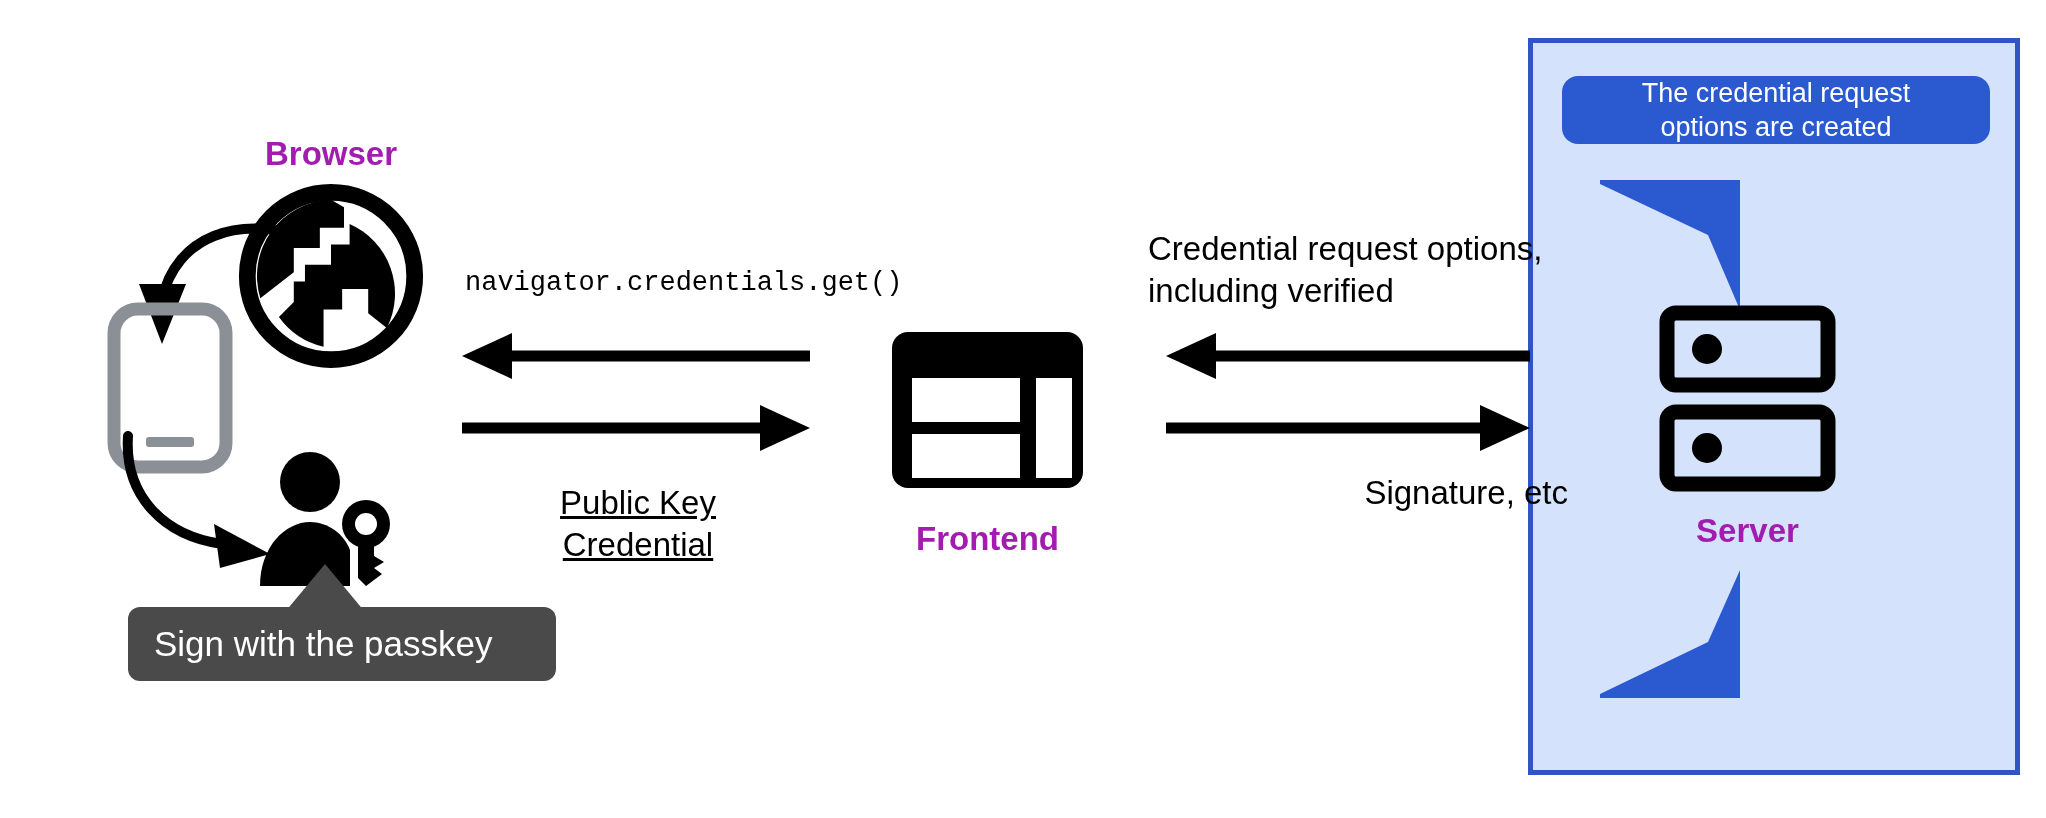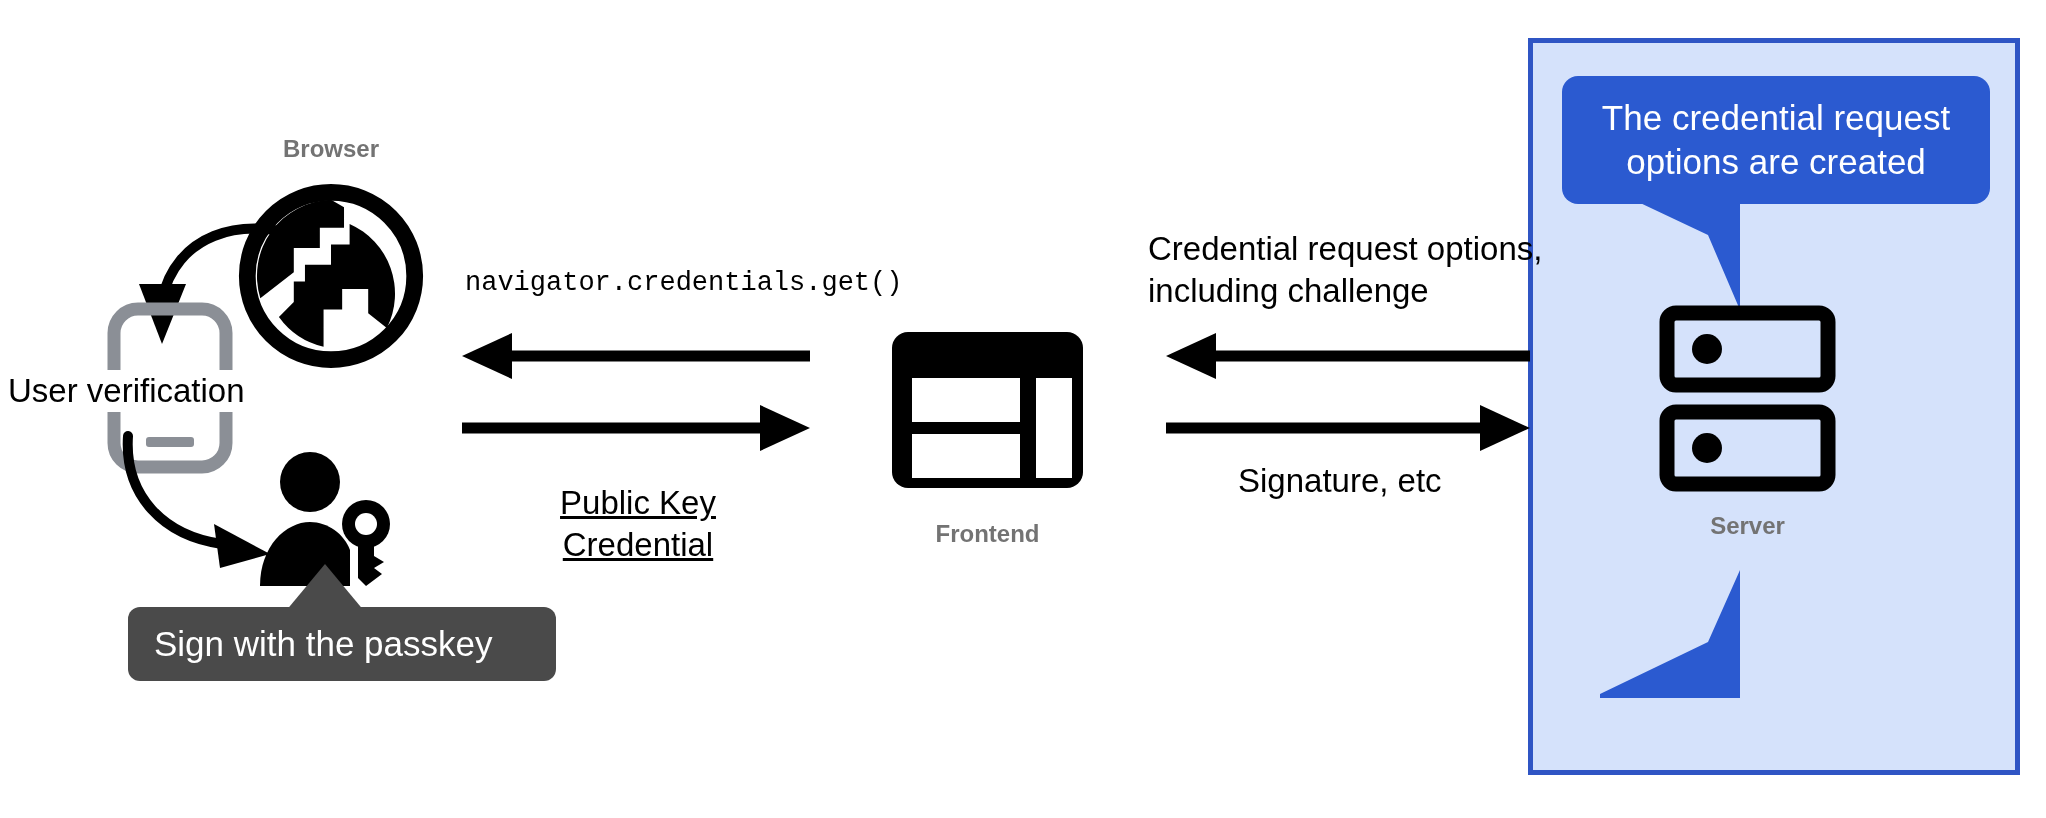--- a/index.html
+++ b/index.html
@@ -21,22 +21,22 @@
 
   
   .label {
     color: #000000;
     font-size: 33px;
     line-height: 1.28;
     white-space: pre-line;
     font-family: "Liberation Sans", sans-serif;
   }
   .label-bold {
-    color: #737373;
-    font-size: 24px;
+    color: #a21caf;
+    font-size: 33px;
     font-weight: 700;
     font-family: "Liberation Sans", sans-serif;
     text-align: center;
   }
   .label-mono {
     color: #000000;
     font-size: 27px;
     font-family: "Liberation Mono", monospace;
     white-space: nowrap;
   }
@@ -50,24 +50,24 @@
     background: #d5e2fb;
     border: 5px solid #2f55c4;
     box-sizing: border-box;
   }
 
   
   .callout {
     background: #2b5ad0;
     color: #ffffff;
     border-radius: 16px;
-    font-size: 35px;
+    font-size: 27px;
     line-height: 1.26;
     text-align: center;
-    padding: 20px 22px;
+    padding: 0 22px;
     box-sizing: border-box;
     white-space: pre-line;
     font-family: "Liberation Sans", sans-serif;
   }
 
   
   #passkey-tooltip {
     background: #4a4a4a;
     color: #ffffff;
     border-radius: 12px;
@@ -100,33 +100,33 @@
     <rect x="7" y="106" width="161" height="72" rx="9" ry="9" fill="none" stroke="#000000" stroke-width="15"></rect>
     <circle cx="47" cy="142" r="15" fill="#000000"></circle>
   </svg>
   <div class="abs label-bold" style="left:1660px; top:512px; width:175px;">Server</div>
 
   <svg class="abs" style="left:1590px; top:570px;" width="240" height="130">
     <polygon points="10,128 150,128 150,0 118,72 10,124" fill="#2b5ad0"></polygon>
   </svg>
 
   <div class="abs label" style="left:1148px; top:228px; width:400px;">Credential request options,
-including challenge</div>
+including verified</div>
 
   <svg class="abs" style="left:1166px; top:336px;" width="364" height="40" viewBox="0 0 364 40">
     <line x1="40" y1="20" x2="364" y2="20" stroke="#000000" stroke-width="11"></line>
     <polygon points="0,20 50,-3 50,43" fill="#000000"></polygon>
   </svg>
 
   <svg class="abs" style="left:1166px; top:408px;" width="364" height="40" viewBox="0 0 364 40">
     <line x1="0" y1="20" x2="324" y2="20" stroke="#000000" stroke-width="11"></line>
     <polygon points="364,20 314,-3 314,43" fill="#000000"></polygon>
   </svg>
 
-  <div class="abs label" style="left:1238px; top:460px; width:330px; text-align:left;">Signature, etc</div>
+  <div class="abs label" style="left:1238px; top:472px; width:330px; text-align:right;">Signature, etc</div>
 
   <svg class="abs" style="left:890px; top:330px;" width="195" height="160" viewBox="0 0 195 160">
     <rect x="2" y="2" width="191" height="156" rx="16" ry="16" fill="#000000"></rect>
     <rect x="22" y="48" width="108" height="44" fill="#ffffff"></rect>
     <rect x="22" y="104" width="108" height="44" fill="#ffffff"></rect>
     <rect x="146" y="48" width="36" height="100" fill="#ffffff"></rect>
   </svg>
   <div class="abs label-bold" style="left:890px; top:520px; width:195px;">Frontend</div>
 
   <div class="abs label-mono" style="left:465px; top:268px;">navigator.credentials.get()</div>
@@ -154,21 +154,20 @@
   <svg class="abs" style="left:120px; top:222px;" width="190" height="160" viewBox="0 0 190 160">
     <path d="M185 16 C120 -8 55 14 42 78" fill="none" stroke="#000000" stroke-width="10" stroke-linecap="round"></path>
     <polygon points="42,122 19,62 66,62" fill="#000000"></polygon>
   </svg>
 
   <svg class="abs" style="left:108px; top:303px;" width="124" height="170" viewBox="0 0 124 170">
     <rect x="6" y="6" width="112" height="158" rx="24" ry="24" fill="none" stroke="#8b8f96" stroke-width="13"></rect>
     <rect x="38" y="134" width="48" height="10" rx="3" ry="3" fill="#8b8f96"></rect>
   </svg>
 
-  <div class="abs label" style="left:8px; top:370px; width:260px; background:#ffffff;">User verification</div>
 
   <svg class="abs" style="left:118px; top:432px;" width="190" height="140" viewBox="0 0 190 140">
     <path d="M10 4 C6 64 46 104 104 112" fill="none" stroke="#000000" stroke-width="10" stroke-linecap="round"></path>
     <polygon points="152,122 96,92 102,136" fill="#000000"></polygon>
   </svg>
 
   <svg class="abs" style="left:258px; top:450px;" width="140" height="136" viewBox="0 0 140 136">
     <circle cx="52" cy="32" r="30" fill="#000000"></circle>
     <path d="M2 136 C2 96 28 72 52 72 C70 72 86 84 92 100 L92 136 Z" fill="#000000"></path>
     <circle cx="108" cy="74" r="24" fill="#000000"></circle>

